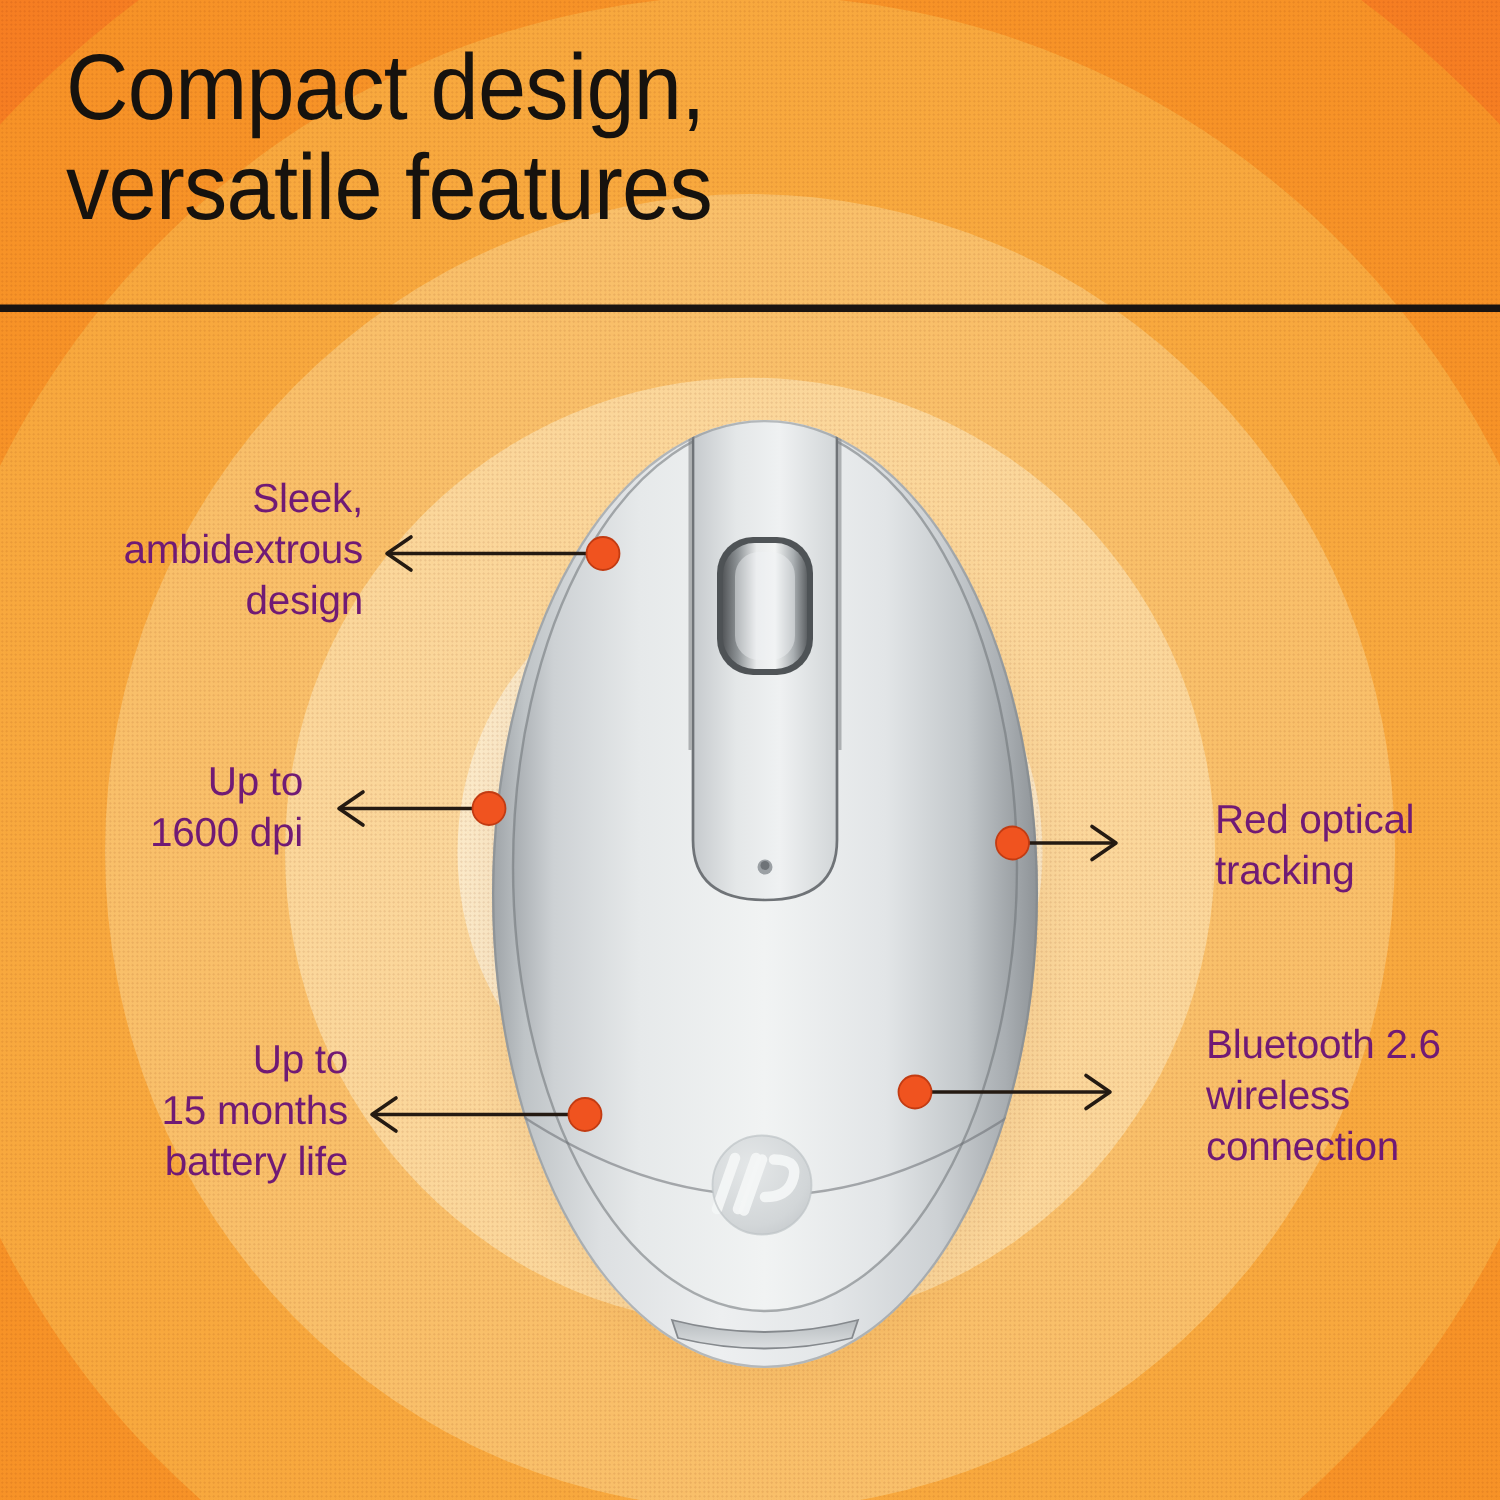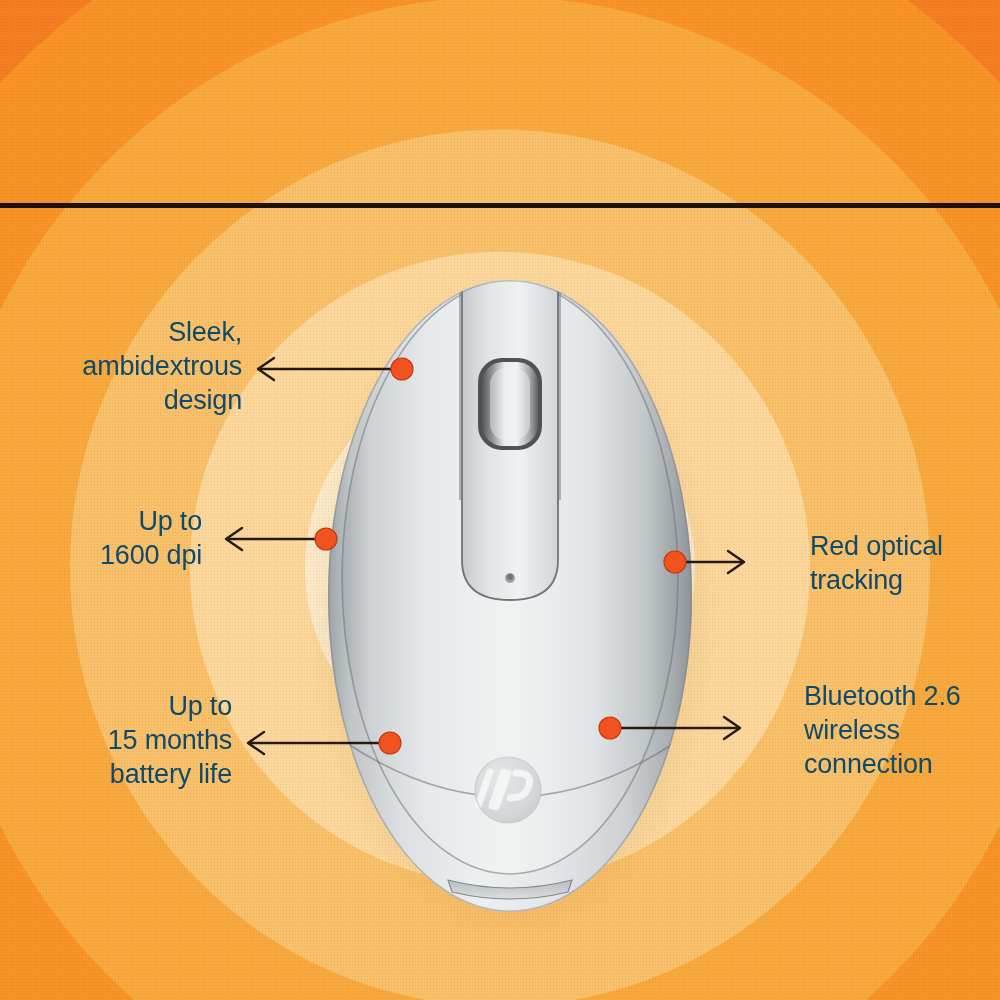--- a/index.html
+++ b/index.html
@@ -56,21 +56,21 @@
     position:absolute; left:0; top:203px; width:1000px; height:5px;
     background:#1A1410;
   }
 
   
   .mouse-wrap { position:absolute; left:0; top:0; width:1000px; height:1000px; }
 
   
   .callout-label {
     position:absolute;
-    color:#0c4a6e;
+    color:#701a75;
     font-size:27px;
     line-height:1.25;
     white-space:pre-line;
     letter-spacing:-.2px;
   }
   .cl-left  { text-align:right; }
   .cl-right { text-align:left;margin-left:48px; }
 
   .connector { position:absolute; left:0; top:0; width:1000px; height:1000px; pointer-events:none; }
 </style>
@@ -84,20 +84,24 @@
       <div class="ring" style="width: 2000px; height: 2040px; background: rgb(244, 100, 30);"></div>
       <div class="ring" style="width: 1680px; height: 1713.6px; background: rgb(246, 126, 34);"></div>
       <div class="ring" style="width: 1380px; height: 1407.6px; background: rgb(247, 147, 39);"></div>
       <div class="ring" style="width: 1120px; height: 1142.4px; background: rgb(248, 169, 62);"></div>
       <div class="ring" style="width: 860px; height: 877.2px; background: rgb(249, 192, 106);"></div>
       <div class="ring" style="width: 620px; height: 632.4px; background: rgb(251, 215, 155);"></div>
       <div class="ring" style="width: 390px; height: 397.8px; background: rgb(251, 233, 200);"></div>
     </div>
   <div class="grain"></div>
 
+  <div class="header">
+    <div class="header-title">Compact design,
+versatile features</div>
+  </div>
   <div class="divider"></div>
 
   <div class="mouse-wrap">
     <svg width="1000" height="1000" viewBox="0 0 1000 1000">
       <defs>
         <linearGradient id="bodyGrad" x1="0" y1="0" x2="1" y2="0">
           <stop offset="0" stop-color="#9EA3A7"></stop>
           <stop offset="0.06" stop-color="#BFC4C7"></stop>
           <stop offset="0.20" stop-color="#DDE0E2"></stop>
           <stop offset="0.42" stop-color="#EDEFF0"></stop>

